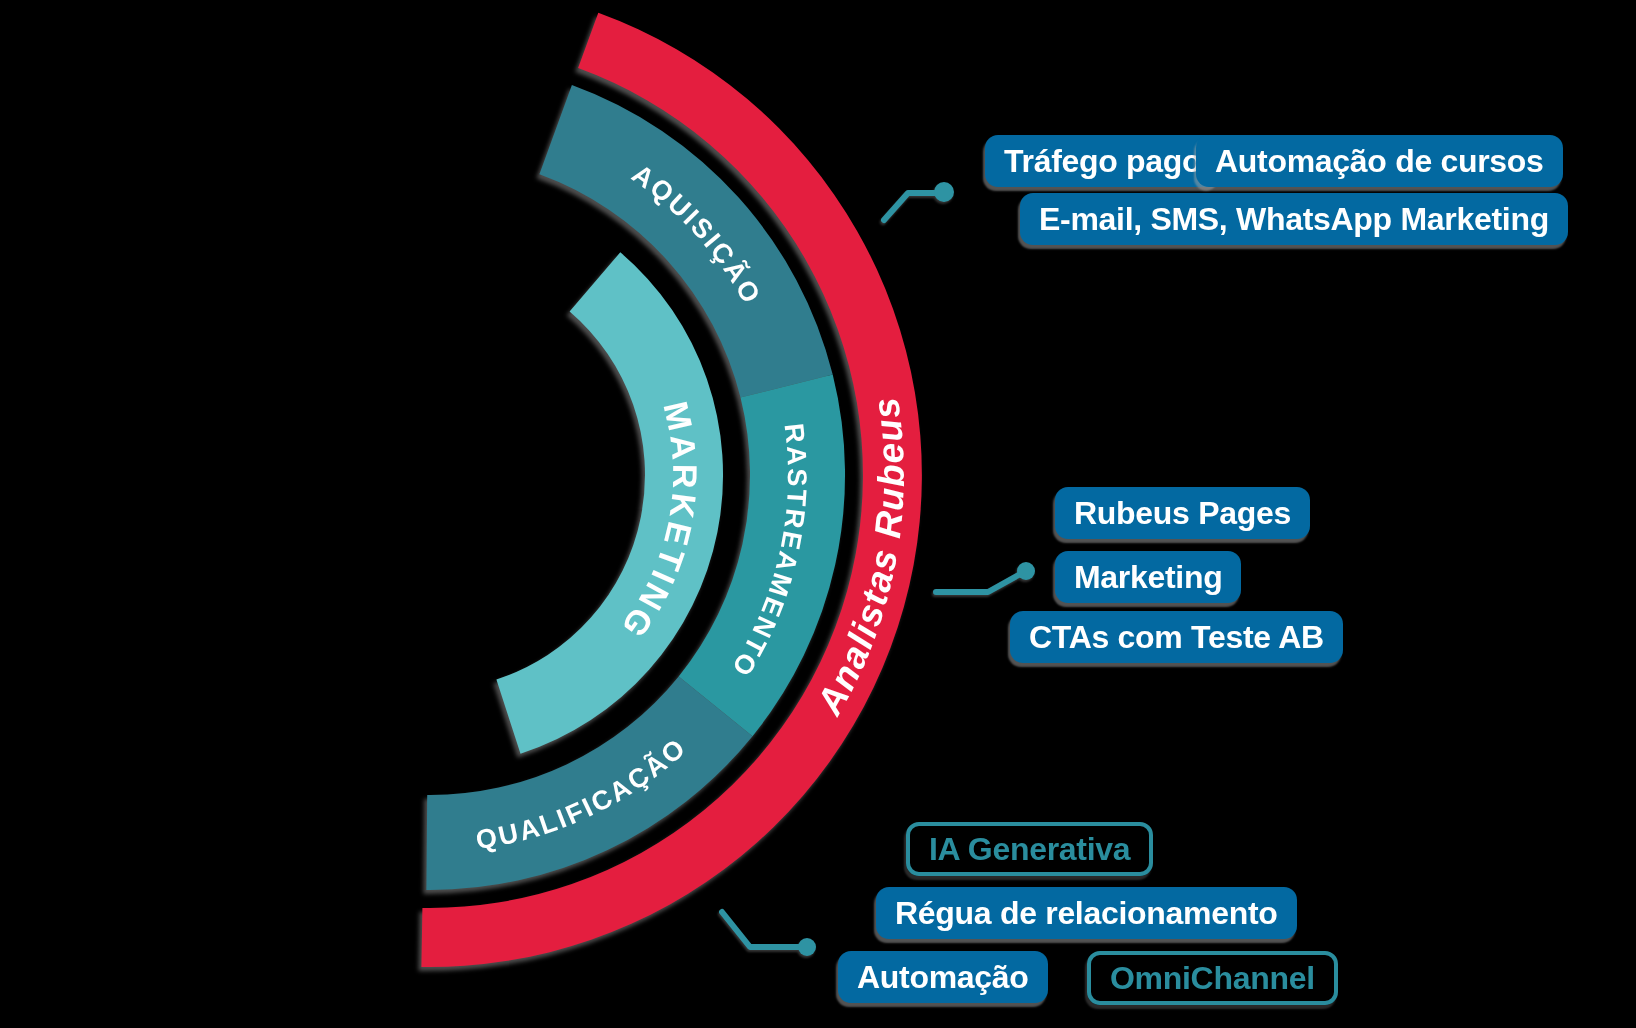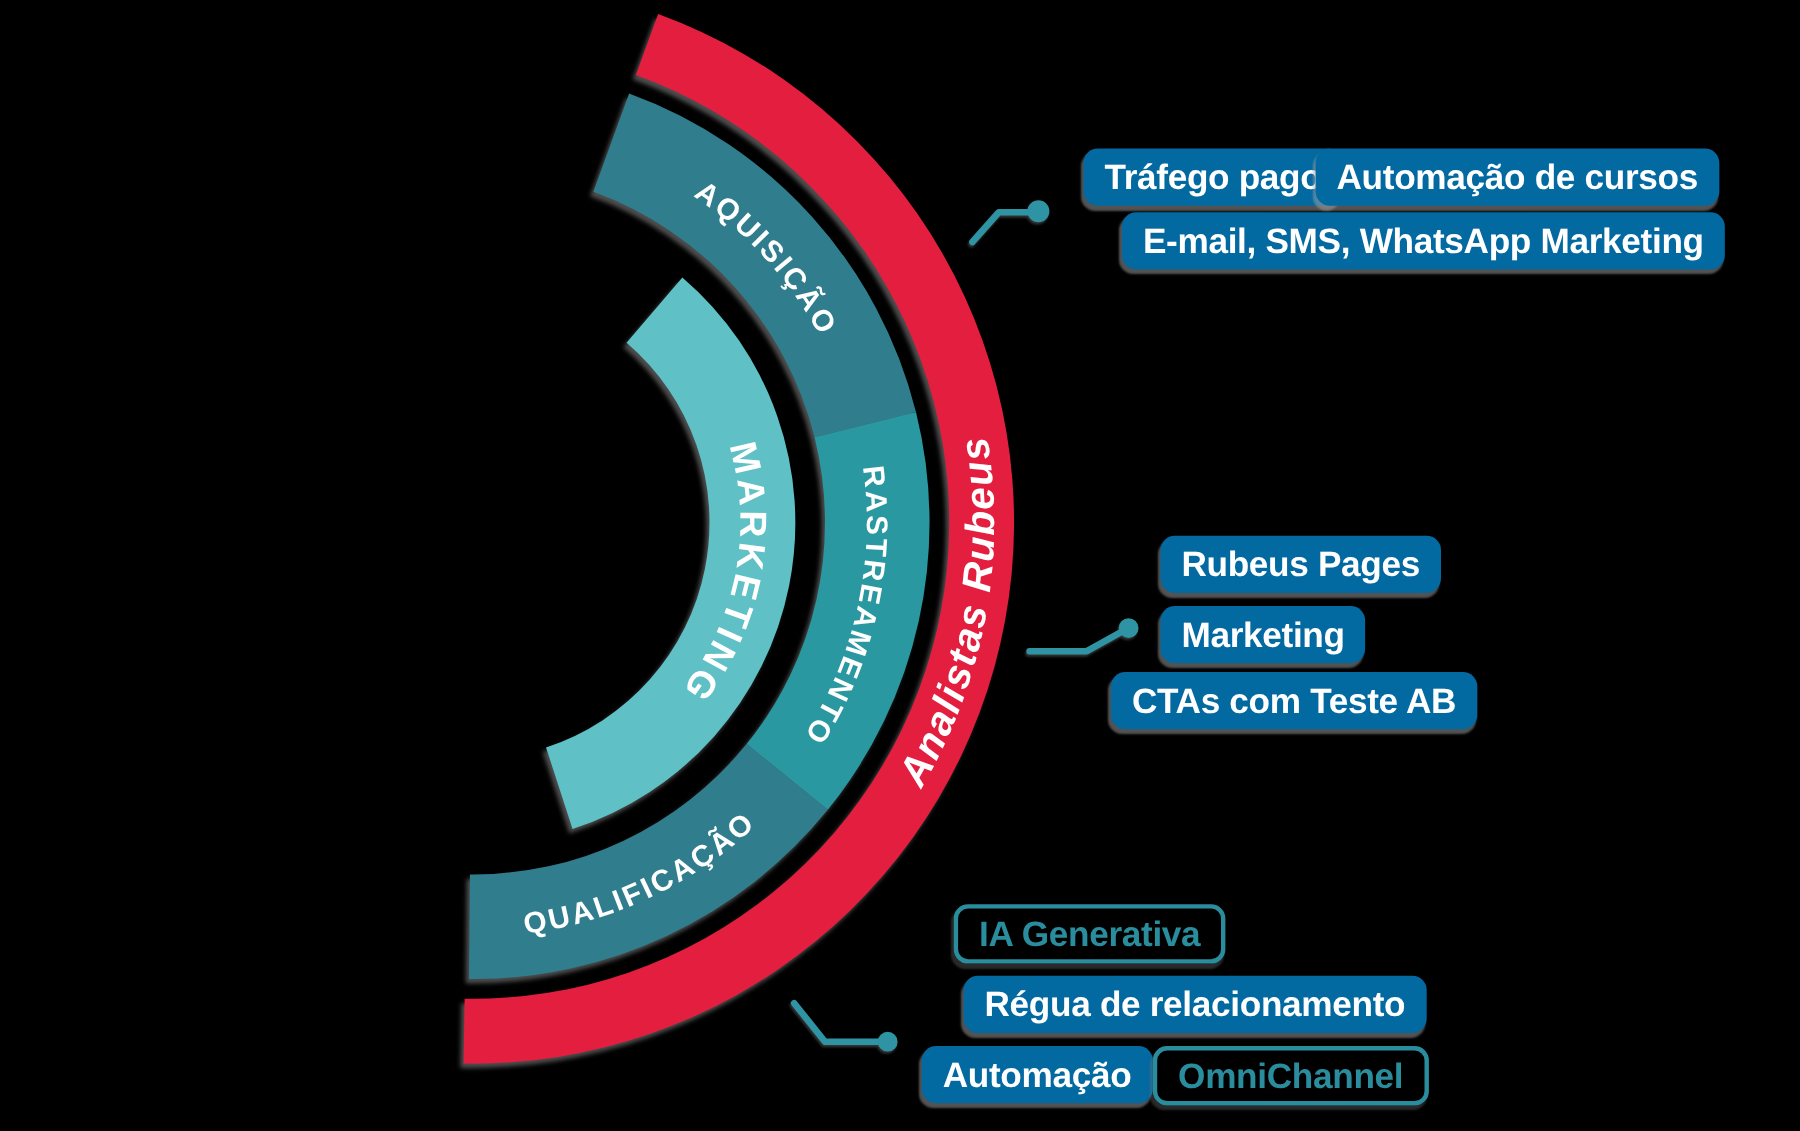--- a/index.html
+++ b/index.html
@@ -19,20 +19,21 @@
     font-size:32px;font-weight:700;letter-spacing:-0.3px;
     white-space:nowrap;
     box-shadow:-2px 4px 2px rgba(165,165,165,.5);
   }
   .badge.outlined{
     background:transparent;
     border:4px solid #2a8d9e;
     color:#2a8d9e;
     height:46px;line-height:46px;
     box-shadow:-2px 4px 2px rgba(120,120,120,.35);
+    margin-left:39px;
   }
   .arcs{filter:drop-shadow(-3px 4px 2px rgba(170,170,170,.45));}
   .connectors{filter:drop-shadow(-1px 2px 1px rgba(130,130,130,.4));}
 </style>
 </head>
 <body>
 
 <div id="canvas">
 
   <svg width="1636" height="1028" viewBox="0 0 1636 1028">

